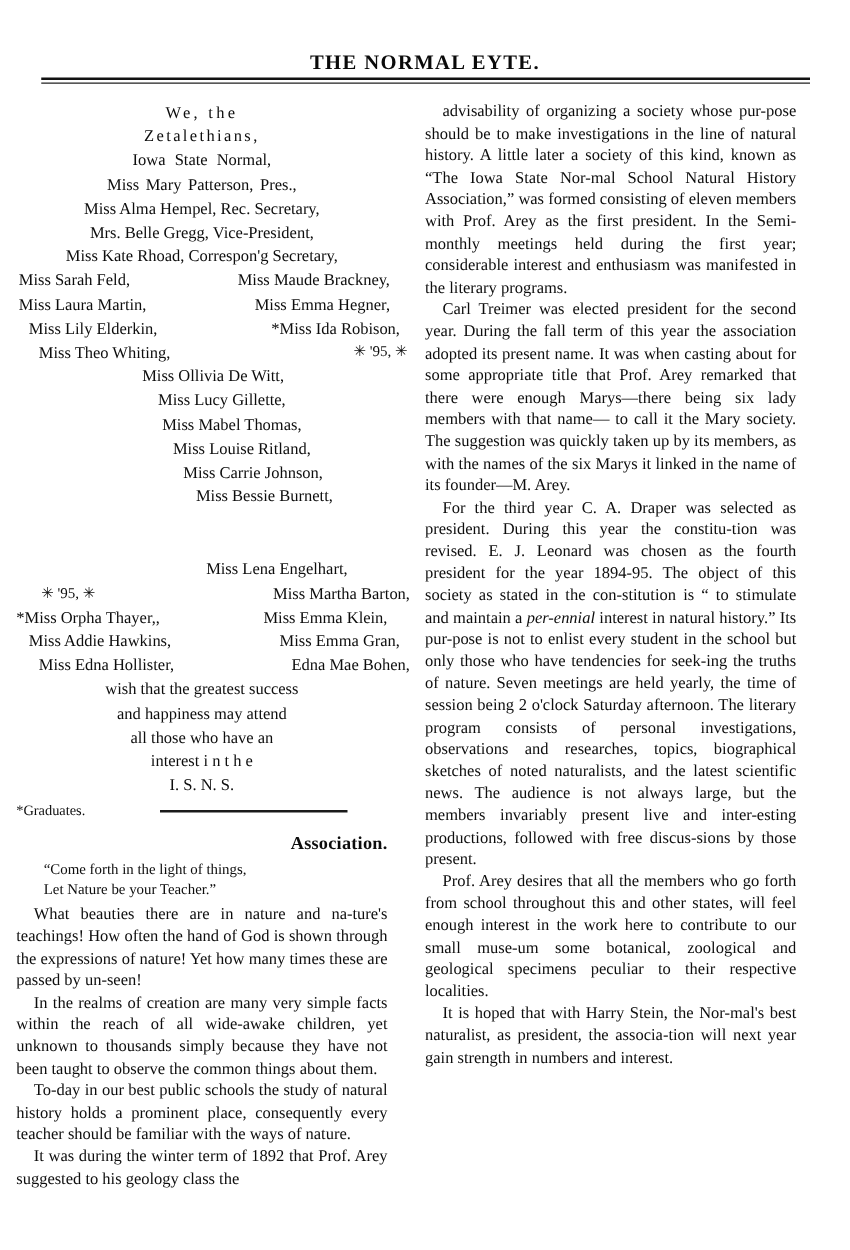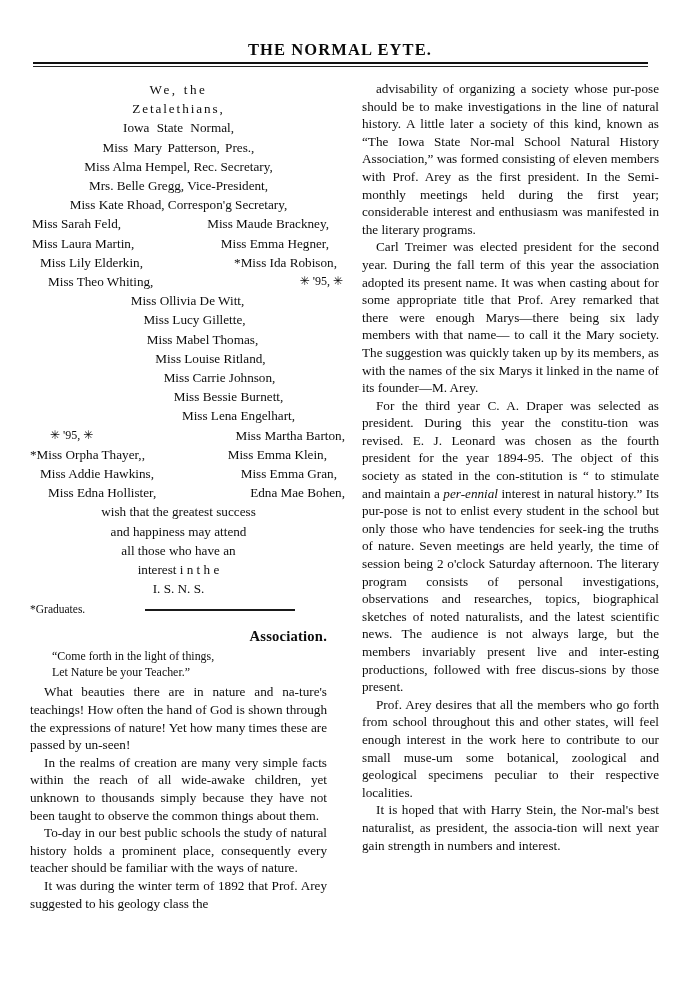--- a/index.html
+++ b/index.html
@@ -57,22 +57,22 @@
   }
 
   
   .col {
     position: absolute;
     top: 80px;
     width: 297px;
     font-size: 13.2px;
     line-height: 17.6px;
   }
-  .col-left  { left: 30px;  }
-  .col-right { left: 362px; }
+  .col-left  { left: 13px;  }
+  .col-right { left: 340px; }
 
   
   .dedication {
     text-align: center;
     font-size: 13.2px;
     line-height: 19.2px;
   }
   .ded-line {
     white-space: nowrap;
   }
@@ -99,21 +99,21 @@
     text-align: center;
     white-space: nowrap;
   }
   .s1  { padding-left: 4px;   }
   .s2  { padding-left: 18px;  }
   .s3  { padding-left: 32px;  }
   .s4  { padding-left: 48px;  }
   .s5  { padding-left: 64px;  }
   .s6  { padding-left: 82px;  }
   .s7  { padding-left: 100px; }
-  .s8  { padding-left: 120px; }
+  .s8  { padding-left: 120px; margin-top: 39px; }
 
   .star {
     font-size: 12px;
     vertical-align: 1px;
     padding: 0 2px;
   }
 
   .graduates-row {
     position: relative;
     margin-top: 2px;

